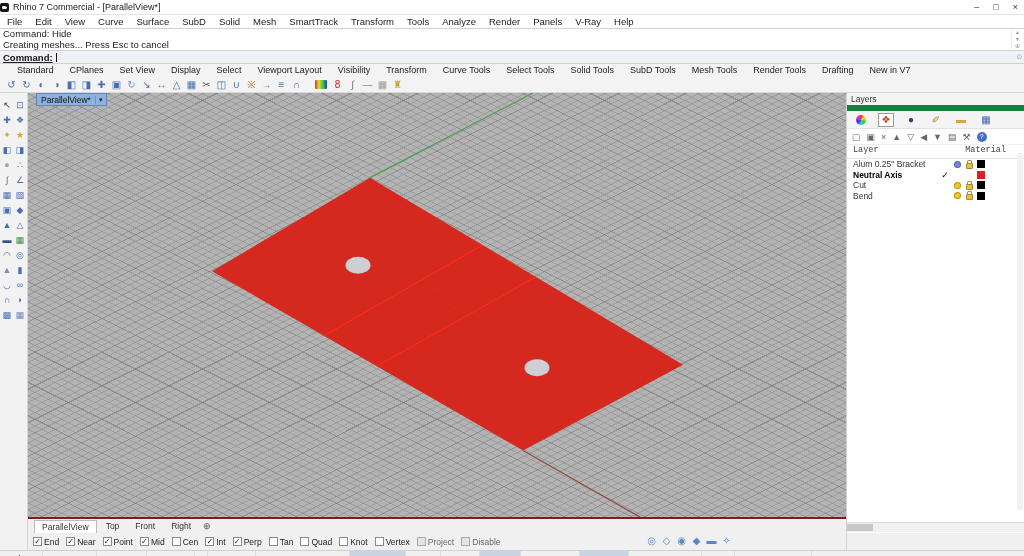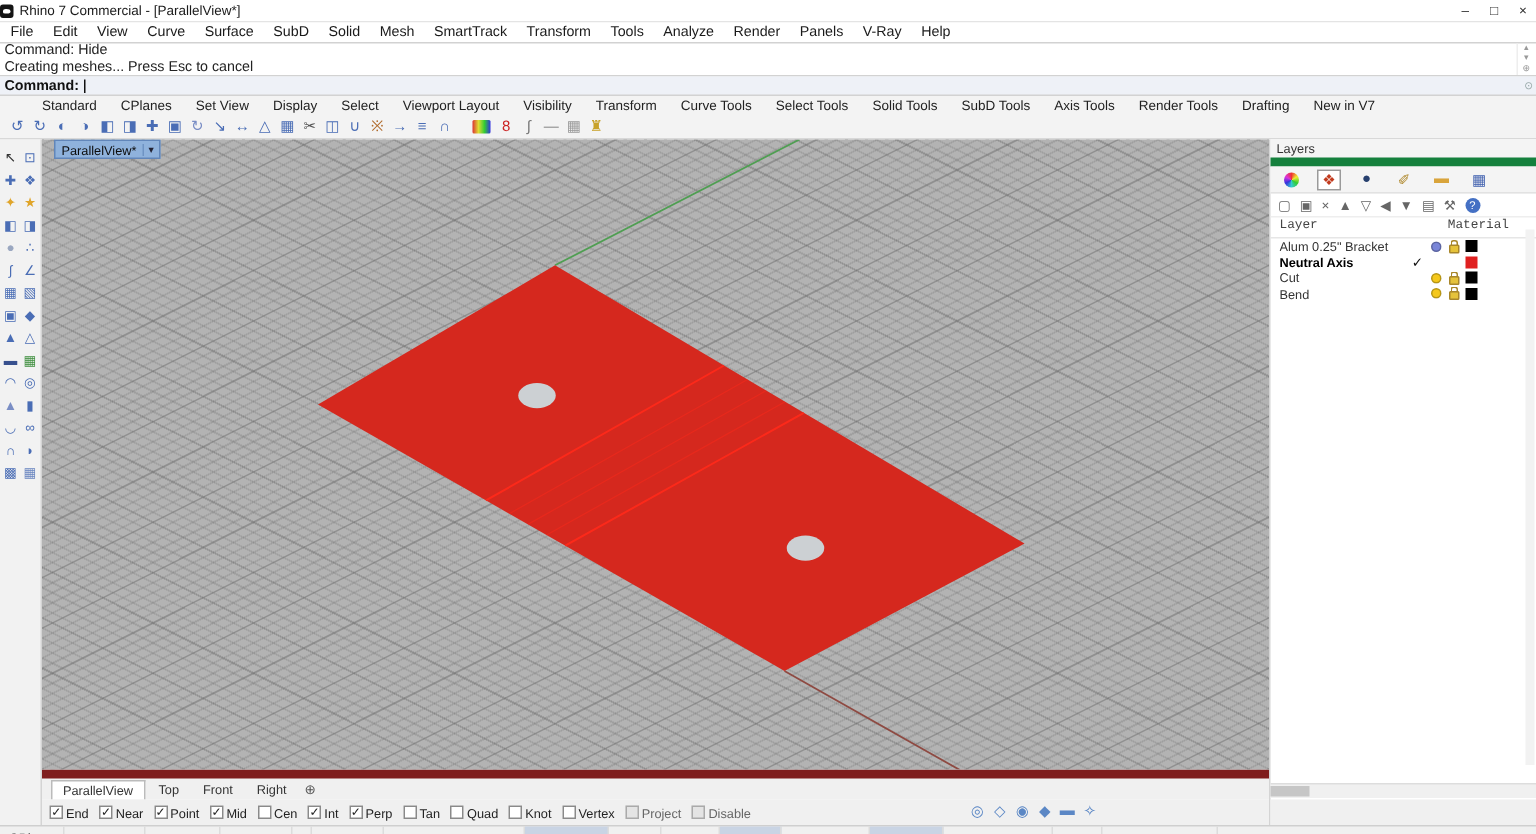--- a/index.html
+++ b/index.html
@@ -15,26 +15,26 @@
   
   .menubar{height:13px;display:flex;align-items:center;gap:13px;padding:0 7px;background:#fff;font-size:9.5px;flex:0 0 auto;}
   .menu-item{color:#1a1a1a;}
   
   .cmdhist{height:21px;border:1px solid #d2d2d2;border-left:none;border-right:none;background:#fff;
            font-size:9.5px;line-height:10.5px;padding:0 3px;position:relative;flex:0 0 auto;}
   .cmdhist .line{white-space:nowrap;color:#222;}
   .cmdrail{position:absolute;right:1px;top:0;width:11px;height:100%;display:flex;flex-direction:column;align-items:center;
            font-size:6px;color:#999;line-height:7px;border-left:1px solid #eee;}
   .cmdprompt{height:12px;background:#eef1f7;border-bottom:1px solid #d2d2d2;display:flex;align-items:center;
-             padding:0 3px;font-size:9.5px;flex:0 0 auto;position:relative;}
+             padding:0 3px;font-size:9.5px;flex:0 0 auto;position:relative;text-decoration:underline;}
   .cmdlabel{font-weight:bold;color:#111;}
   .caret{display:inline-block;width:1px;height:9px;background:#111;margin-left:3px;}
   .prompt-extra{position:absolute;right:2px;font-size:7px;color:#9aa;}
   
-  .tabrow{height:12px;background:#f3f3f3;display:flex;align-items:center;gap:0;padding:0 20px;font-size:9px;color:#222;flex:0 0 auto;}
+  .tabrow{height:12px;background:#f3f3f3;display:flex;align-items:center;gap:0;padding:0 9px;font-size:9px;color:#222;flex:0 0 auto;}
   .tb-tab{padding:0 8px;white-space:nowrap;}
   
   .iconrow{height:16px;background:#f3f3f3;border-bottom:1px solid #d8d8d8;display:flex;align-items:center;padding:0 4px;flex:0 0 auto;}
   .tool-ic{width:15px;height:13px;display:flex;align-items:center;justify-content:center;font-size:10px;line-height:13px;}
   .tool-ic.rainbow{width:12px;height:9px;margin:0 3px;background:linear-gradient(90deg,#d33,#dd3,#3c3,#33d);border-radius:1px;}
   .ic-sep{width:8px;}
   
   .main{flex:0 0 auto;height:457px;display:flex;}
   .sidebar{width:28px;background:#f2f2f2;border-right:1px solid #d4d4d4;display:grid;
            grid-template-columns:13px 13px;grid-auto-rows:15px;justify-content:center;padding-top:4px;box-sizing:border-box;}
@@ -44,21 +44,21 @@
     background-image:
       repeating-linear-gradient(26.6deg,  rgba(110,110,110,.30) 0 1px, transparent 1px 6px),
       repeating-linear-gradient(-26.6deg, rgba(110,110,110,.30) 0 1px, transparent 1px 6px),
       repeating-linear-gradient(26.6deg,  rgba(85,85,85,.22) 0 1px, transparent 1px 30px),
       repeating-linear-gradient(-26.6deg, rgba(85,85,85,.22) 0 1px, transparent 1px 30px);}
   .viewport svg{position:absolute;inset:0;width:100%;height:100%;}
   .vplabel{position:absolute;left:8px;top:0;display:flex;align-items:center;background:#8fb2dc;border:1px solid #6186ba;
            font-size:8.5px;color:#0c0c0c;padding:0 4px;height:11px;}
   .vparrow{margin-left:4px;font-size:7px;border-left:1px solid #6f93c3;padding-left:3px;color:#223;}
   
-  .vptabs{height:14px;background:#f0f0f0;border-top:6px solid #7f1d1d;display:flex;align-items:center;
+  .vptabs{height:14px;background:#f0f0f0;border-top:2px solid #7f1d1d;display:flex;align-items:center;
           font-size:8.5px;color:#333;padding-left:6px;gap:2px;}
   .vptab{padding:0 7px;height:12px;line-height:12px;}
   .vptab.active{background:#fff;border:1px solid #bbb;border-bottom:none;}
   .vpadd{font-size:9px;color:#555;margin-left:3px;}
   
   .osnaprow{height:17px;background:#f0f0f0;display:flex;align-items:center;gap:7px;padding-left:5px;
             font-size:8.5px;color:#222;position:relative;}
   .osnap-item{display:flex;align-items:center;gap:2px;}
   .cb{width:9px;height:9px;border:1px solid #8a8a8a;background:#fff;font-size:8px;line-height:8px;text-align:center;color:#222;box-sizing:border-box;}
   .osnap-item.muted .cb{background:#e4e4e4;border-color:#aaa;}
@@ -161,21 +161,21 @@
       <span class="tb-tab">Set View</span>
       <span class="tb-tab">Display</span>
       <span class="tb-tab">Select</span>
       <span class="tb-tab">Viewport Layout</span>
       <span class="tb-tab">Visibility</span>
       <span class="tb-tab">Transform</span>
       <span class="tb-tab">Curve Tools</span>
       <span class="tb-tab">Select Tools</span>
       <span class="tb-tab">Solid Tools</span>
       <span class="tb-tab">SubD Tools</span>
-      <span class="tb-tab">Axis Tools</span>
+      <span class="tb-tab">Mesh Tools</span>
       <span class="tb-tab">Render Tools</span>
       <span class="tb-tab">Drafting</span>
       <span class="tb-tab">New in V7</span>
     </div>
   <div class="iconrow" id="iconrow">
       <span class="tool-ic" style="color: rgb(74, 109, 181);">↺</span>
       <span class="tool-ic" style="color: rgb(74, 109, 181);">↻</span>
       <span class="tool-ic" style="color: rgb(74, 109, 181);">◐</span>
       <span class="tool-ic" style="color: rgb(74, 109, 181);">◑</span>
       <span class="tool-ic" style="color: rgb(74, 109, 181);">◧</span>

